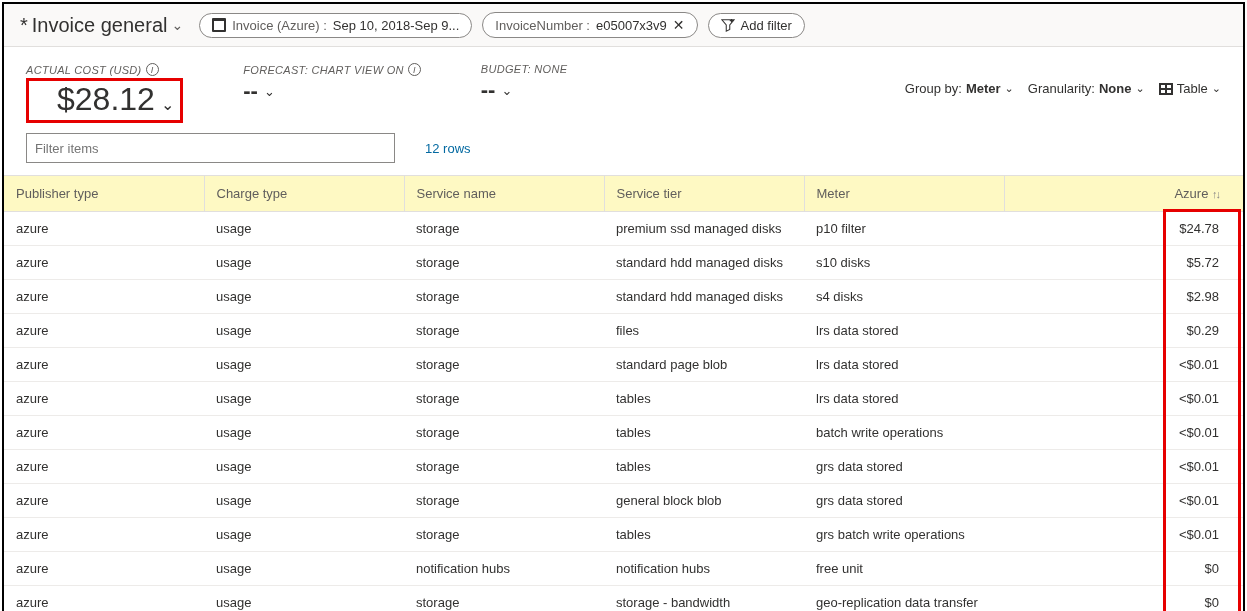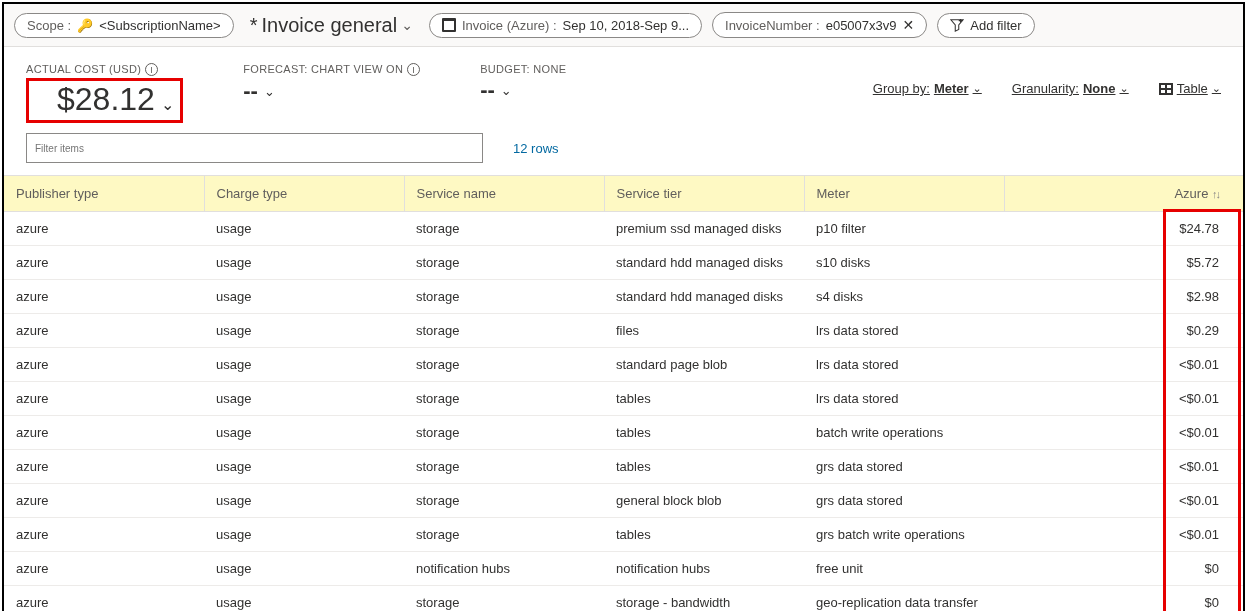--- a/index.html
+++ b/index.html
@@ -68,23 +68,24 @@
   .summary {
     display:flex;
     align-items:flex-start;
     padding: 16px 22px 6px 22px;
     gap: 60px;
   }
   .metric .label {
     font-size:11px;
     letter-spacing:0.3px;
     color:#605e5c;
-    display:flex; align-items:flex-start; gap:4px;
+    display:flex; align-items:flex-end; gap:4px;
     text-transform:uppercase;
     margin-bottom:2px;
+    font-style:italic;
   }
   .metric .info {
     display:inline-flex; width:13px; height:13px; border:1px solid #605e5c;
     border-radius:50%; font-size:9px; align-items:center; justify-content:center;
     color:#605e5c;
   }
   .big-cost {
     font-size:32px;
     font-weight:400;
     display:flex; align-items:baseline; gap:6px;margin-left:24px;
@@ -96,49 +97,48 @@
     display:inline-block;
   }
   .dashval {
     font-size:22px; font-weight:600; color:#323130;
     display:flex; align-items:center; gap:6px;
   }
   .dashval .chev { font-size:13px; font-weight:400; }
   .right-controls {
     margin-left:auto;
     display:flex; align-items:center;
-    gap:30px;
+    gap:14px;
     font-size:13px;
     padding-top:18px;
-    text-decoration:underline;
   }
   .ctrl { display:flex; align-items:center; gap:4px; }
   .ctrl .chev { font-size:11px; }
   .table-icon {
     width:14px; height:12px; display:inline-block;
     background:
       linear-gradient(#323130,#323130) top/100% 2px no-repeat,
       linear-gradient(#323130,#323130) bottom/100% 2px no-repeat,
       linear-gradient(#323130,#323130) center/100% 2px no-repeat,
       linear-gradient(#323130,#323130) left/2px 100% no-repeat,
       linear-gradient(#323130,#323130) right/2px 100% no-repeat,
       linear-gradient(#323130,#323130) center/2px 100% no-repeat;
   }
 
   
   .filterrow {
     display:flex; align-items:center; gap:30px;
     padding: 4px 22px 12px 22px;
   }
   .filter-input {
-    width: 457px;
+    width: 369px;
     height: 30px;
     border:1px solid #8a8886;
     padding:0 8px;
-    font-size:10px;
+    font-size:13px;
     color:#605e5c;
   }
   .rowcount { color:#0369a1; }
 
   
   table {
     width:100%;
     border-collapse:collapse;
     font-size:13px;
   }
@@ -167,25 +167,20 @@
     pointer-events:none;
   }
   .table-wrap { position:relative; }
 </style>
 </head>
 <body>
 
 <div class="outer">
 
   <div class="filterbar">
-    <div class="pill">
-      <span class="muted">Scope :</span>
-      <span class="key-icon">🔑</span>
-      <span>&lt;SubscriptionName&gt;</span>
-    </div>
 
     <div class="view-title">
       <span>*</span>
       <span>Invoice general</span>
       <span class="chev">⌄</span>
     </div>
 
     <div class="pill">
       <span class="cal-icon"></span>
       <span class="muted">Invoice (Azure) :</span>

